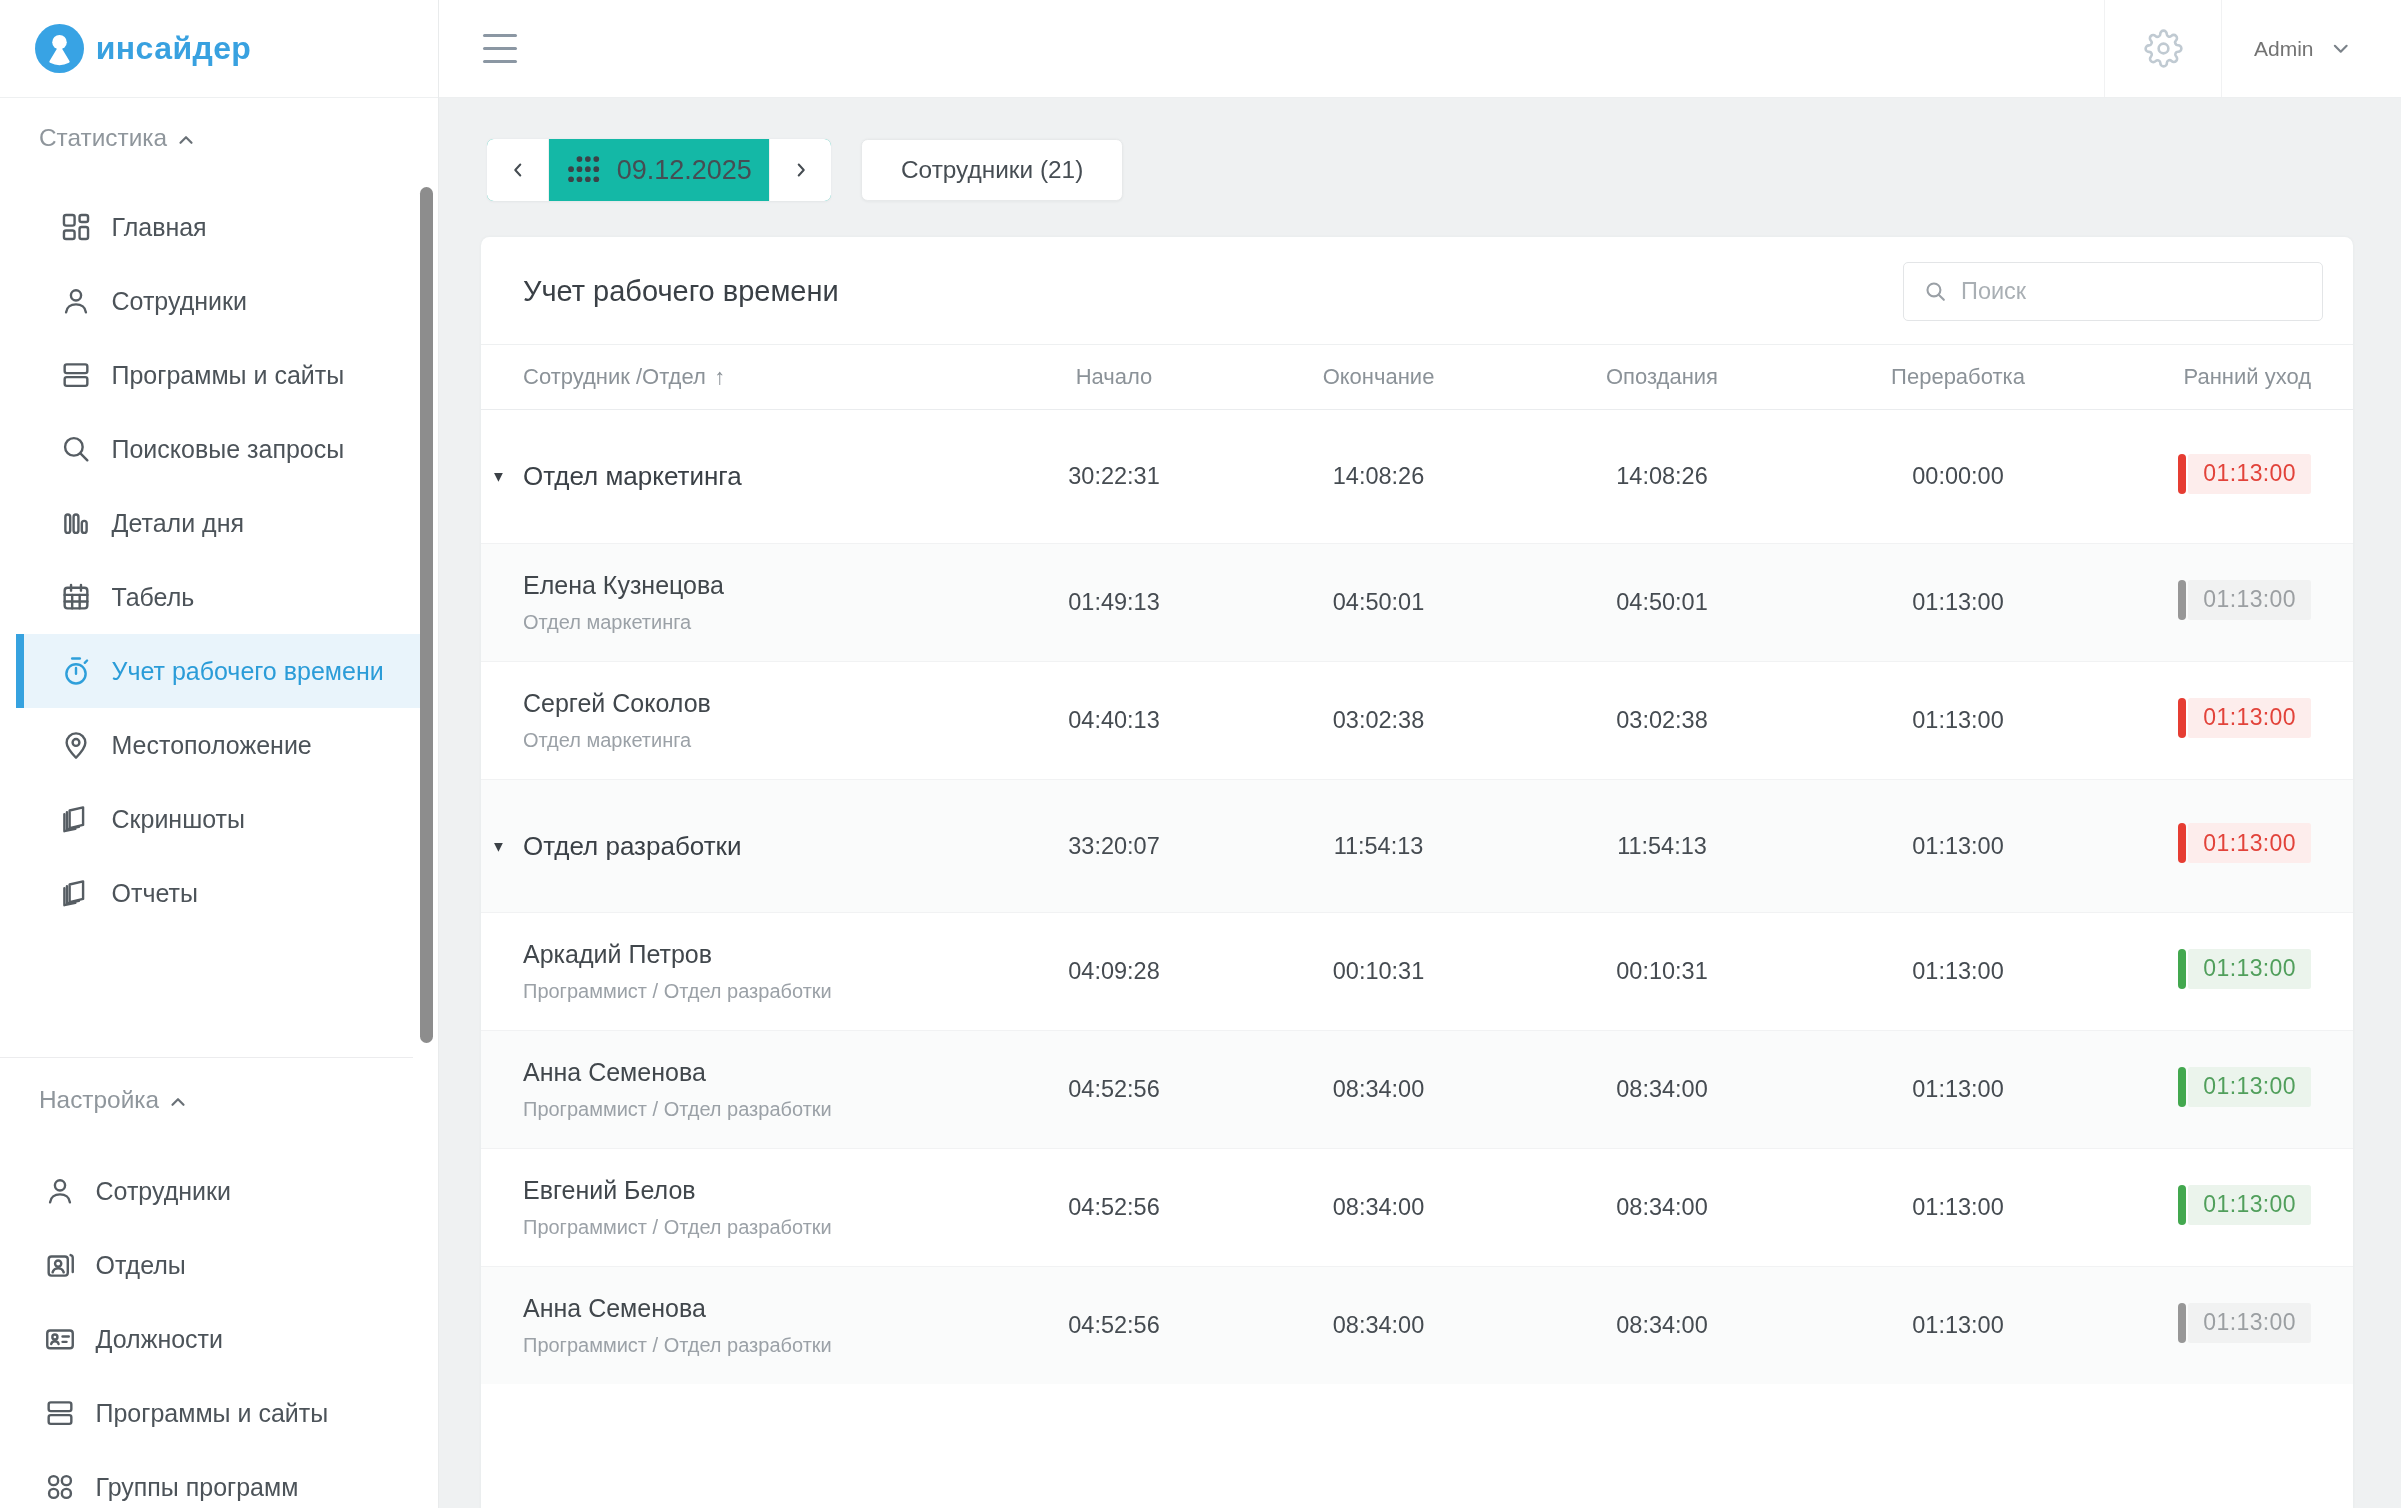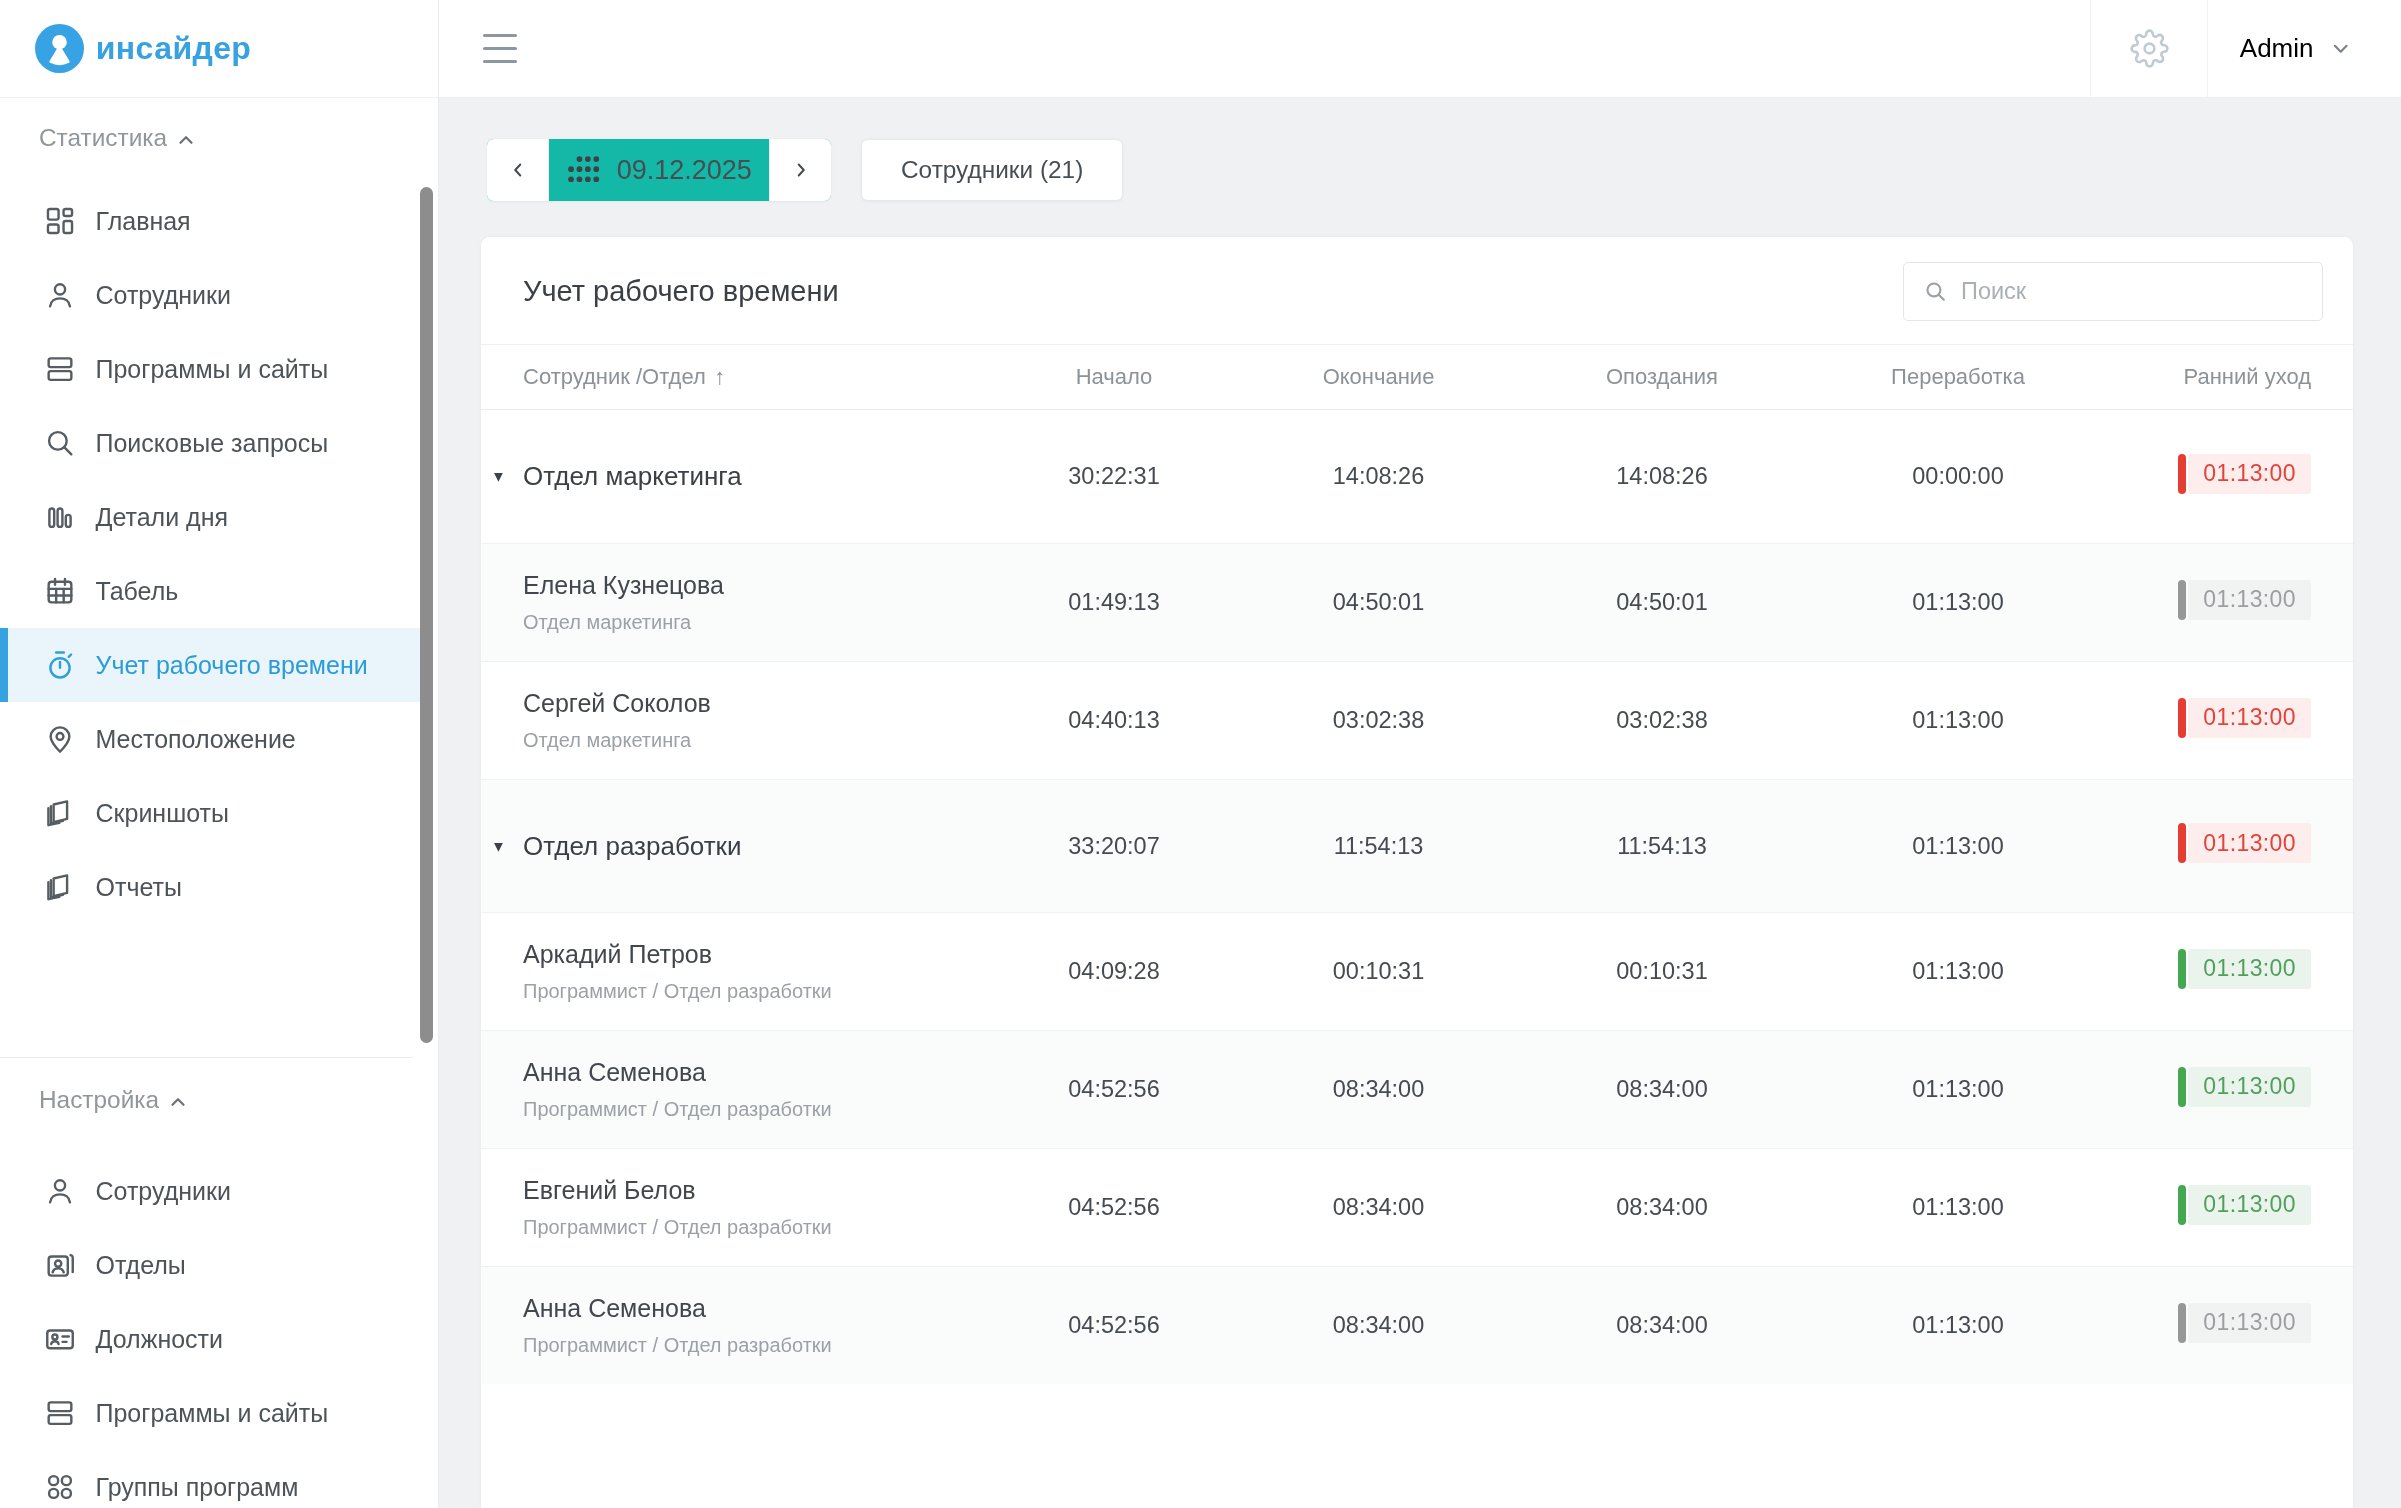--- a/index.html
+++ b/index.html
@@ -14,21 +14,21 @@
   .logo-row { height:98px; display:flex; align-items:center; padding-left:35px;
     border-bottom:0.8px solid #eef0f1; }
   .logo-mark { width:49px; height:49px; display:block; }
   .logo-text { font-size:32px; font-weight:700; color:#38a1e0; margin-left:11.8px; letter-spacing:0.4px; }
   .section-label { display:flex; align-items:center; gap:8px; padding-left:39px;
     font-size:24.4px; color:#8f969c; }
   .section-label .chev { margin-top:3.4px; }
   .lbl-stats { position:absolute; top:124px; left:0; right:0; }
   .lbl-settings { position:absolute; top:1086px; left:0; right:0; }
   .nav { position:absolute; left:0; right:14.3px; }
-  .nav-stats { top:184px; }
+  .nav-stats { top:190px;padding-left:16px; }
   .nav-settings { top:1154px; }
   .nav-item { height:74px; display:flex; align-items:center; padding-left:42px;
     cursor:pointer; position:relative; }
   .nav-icon { width:35px; height:35px; flex:0 0 35px; display:flex; align-items:center; justify-content:center; }
   .nav-label { margin-left:18.5px; font-size:25px; color:#4c5359; white-space:nowrap; }
   .nav-item.active { background:#e9f4fb; }
   .nav-item.active::before { content:""; position:absolute; left:0; top:0; bottom:0;
     width:8.4px; background:#36a2df; }
   .nav-item.active .nav-label { color:#2b9cd8; }
   .side-divider { position:absolute; top:1057px; left:0; right:25px; height:0.8px; background:#ececee; }
@@ -41,21 +41,21 @@
     border-bottom:0.8px solid #edeff0; }
   .hamburger { position:absolute; left:44px; top:34px; width:34px; height:29px;
     display:flex; flex-direction:column; justify-content:space-between; cursor:pointer; background:none; border:none; }
   .hamburger span { display:block; height:3.4px; border-radius:1.7px; background:#8b97a3; }
   .topbar-right { position:absolute; right:0; top:0; height:100%; display:flex; align-items:stretch; }
   .vdiv { width:0.8px; background:#f1f2f3; height:100%; }
   .gear-btn { width:116px; display:flex; align-items:center; justify-content:center;
     background:none; border:none; cursor:pointer; }
   .user-btn { display:flex; align-items:center; gap:15px; padding:0 49px 0 32px;
     background:none; border:none; cursor:pointer; font-family:inherit; }
-  .user-btn .uname { font-size:26px; font-weight:500; color:#000000; }
+  .user-btn .uname { font-size:21px; font-weight:500; color:#737373; }
   
   .toolbar { position:absolute; left:439px; top:139px; right:0; height:62px; }
   .datenav { position:absolute; left:48px; top:0; height:62px; display:flex;
     background:#14b8a6; border-radius:6.7px; box-shadow:0 0.8px 2.5px rgba(40,50,60,.06); overflow:hidden; }
   .dn-btn { width:62px; border:none; background:#fff; cursor:pointer;
     display:flex; align-items:center; justify-content:center; }
   .dn-prev { border-right:0.8px solid #eef0f0; }
   .dn-next { border-left:0.8px solid #eef0f0; }
   .date-display { width:220px; display:flex; align-items:center; justify-content:center;
     gap:13.5px; cursor:pointer; }

